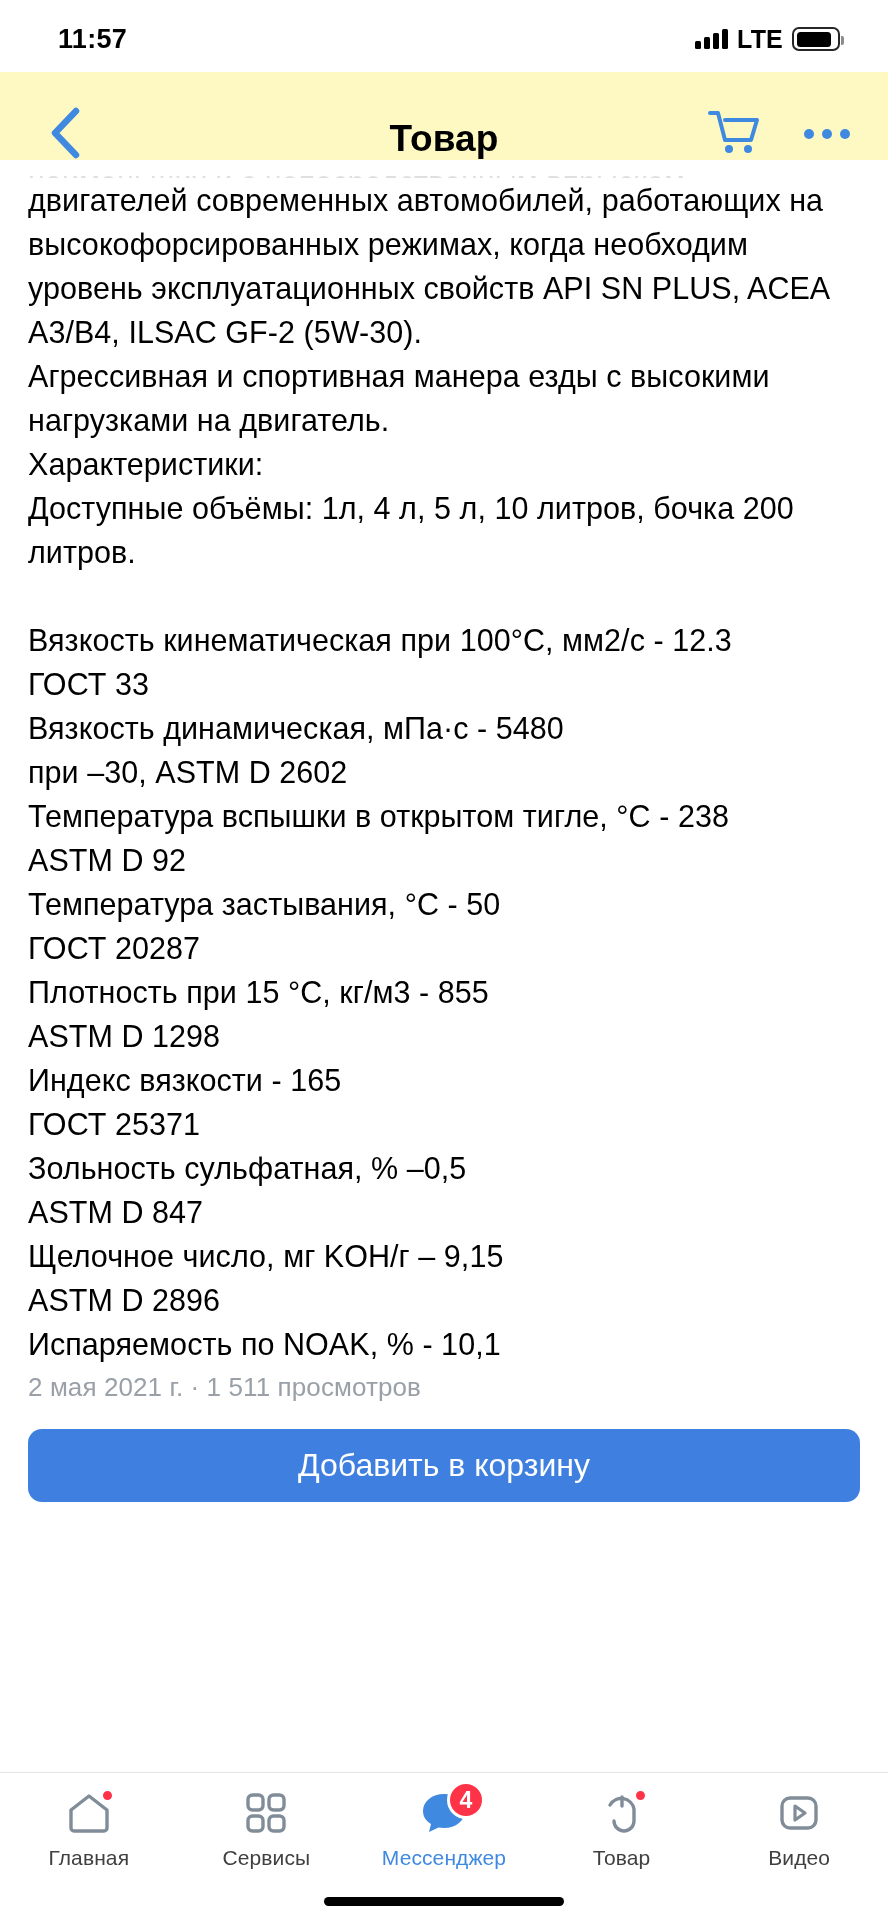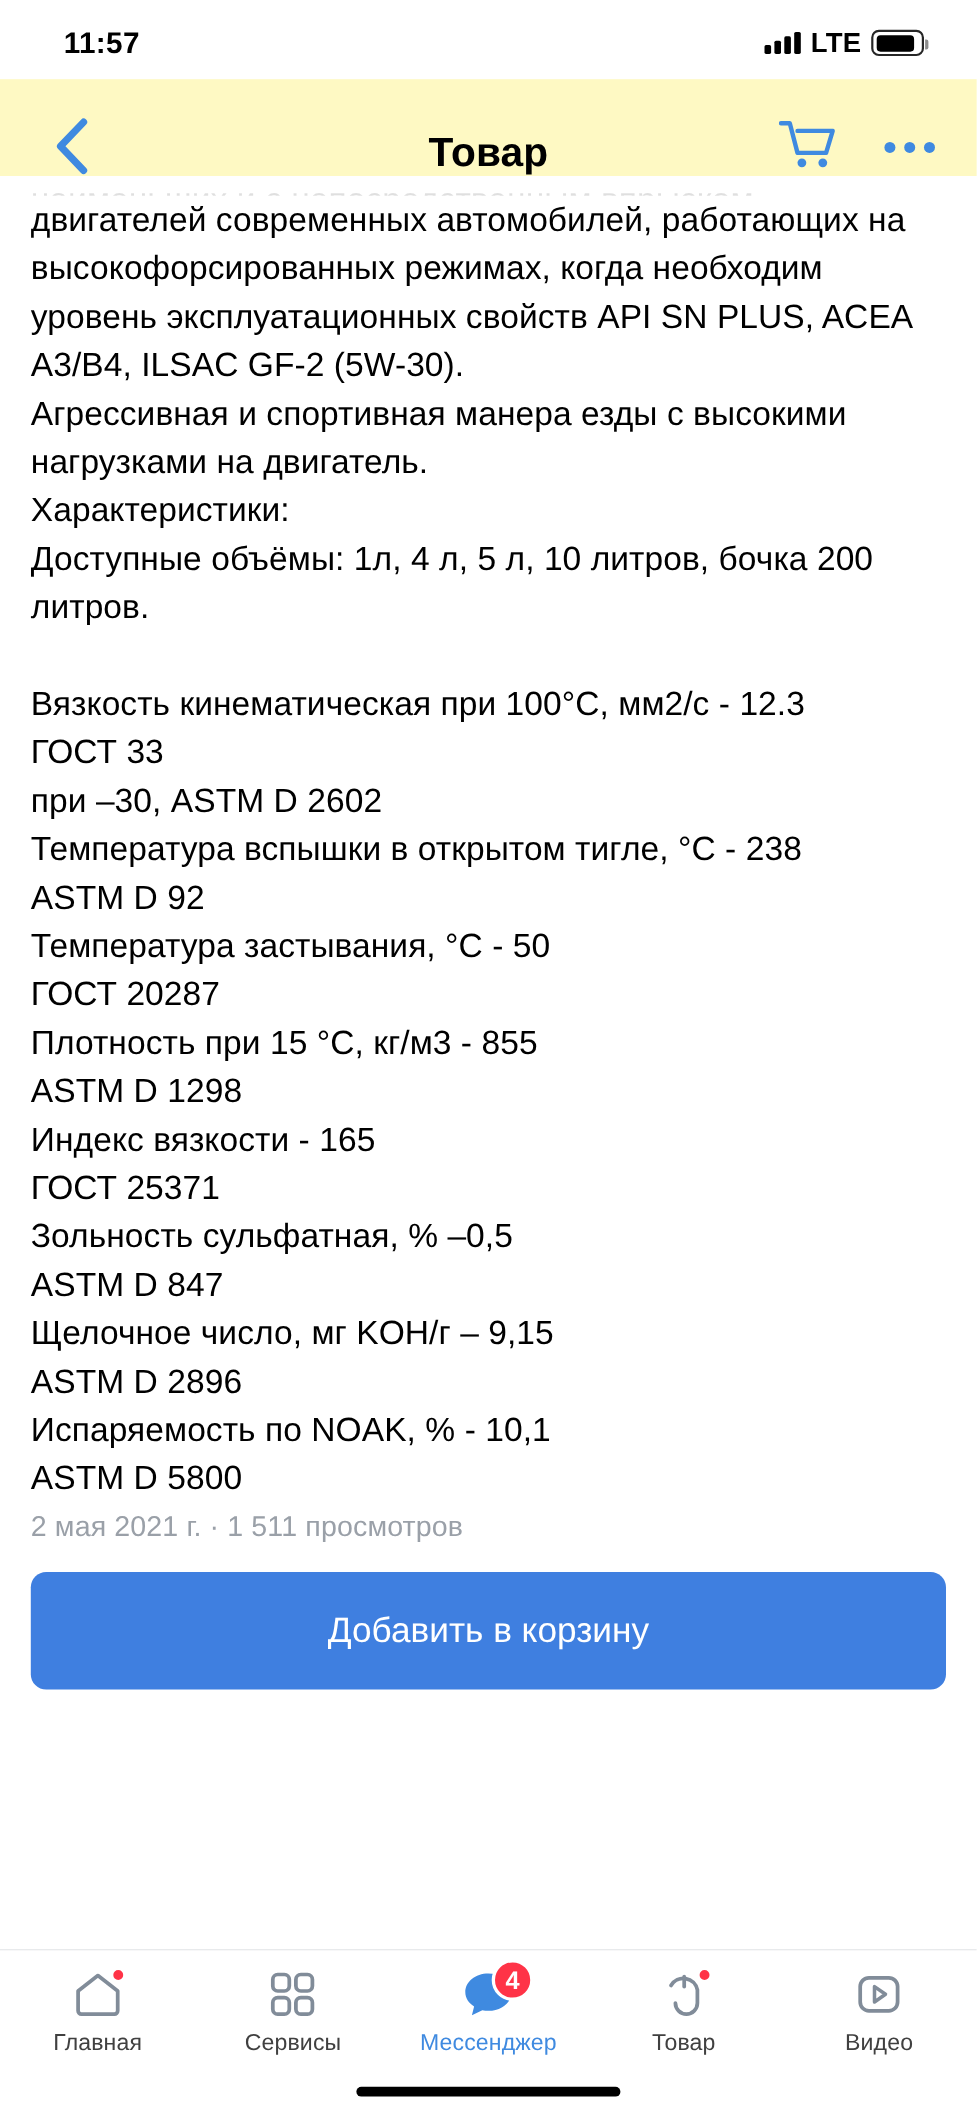--- a/index.html
+++ b/index.html
@@ -150,21 +150,21 @@
     color: #9aa0a8;
     letter-spacing: 0.1px;
   }
 
   
   .btn-wrap { padding: 26px 28px 0 28px; }
   .btn {
     display: flex;
     align-items: center;
     justify-content: center;
-    height: 107px;
+    height: 73px;
     border-radius: 14px;
     font-size: 32px;
     font-weight: 500;
     cursor: pointer;
     user-select: none;
   }
   .btn-primary {
     background: #3f7fe0;
     color: #fff;
   }
@@ -298,35 +298,35 @@
 <div class="content">
   <div class="desc">
     <p class="clipped">наименьших и с непосредственным впрыском,</p>
     <p>двигателей современных автомобилей, работающих на высокофорсированных режимах, когда необходим уровень эксплуатационных свойств API SN PLUS, ACEA A3/B4, ILSAC GF-2 (5W-30).</p>
     <p>Агрессивная и спортивная манера езды с высокими нагрузками на двигатель.</p>
     <p>Характеристики:</p>
     <p>Доступные объёмы: 1л, 4 л, 5 л, 10 литров, бочка 200 литров.</p>
     <div class="spacer-line"></div>
     <p>Вязкость кинематическая при 100°С, мм2/с - 12.3</p>
     <p>ГОСТ 33</p>
+    <p>Вязкость динамическая, мПа·с - 5480</p>
     <p>при –30, ASTM D 2602</p>
     <p>Температура вспышки в открытом тигле, °С - 238</p>
     <p>ASTM D 92</p>
     <p>Температура застывания, °С - 50</p>
     <p>ГОСТ 20287</p>
     <p>Плотность при 15 °С, кг/м3 - 855</p>
     <p>ASTM D 1298</p>
     <p>Индекс вязкости - 165</p>
     <p>ГОСТ 25371</p>
     <p>Зольность сульфатная, % –0,5</p>
     <p>ASTM D 847</p>
     <p>Щелочное число, мг KOH/г – 9,15</p>
     <p>ASTM D 2896</p>
     <p>Испаряемость по NOAK, % - 10,1</p>
-    <p>ASTM D 5800</p>
   </div>
   <div class="meta">2 мая 2021 г. · 1 511 просмотров</div>
 </div>
 
 <div class="btn-wrap">
   <div class="btn btn-primary">Добавить в корзину</div>
 </div>
 
 <div class="tabbar">
 

